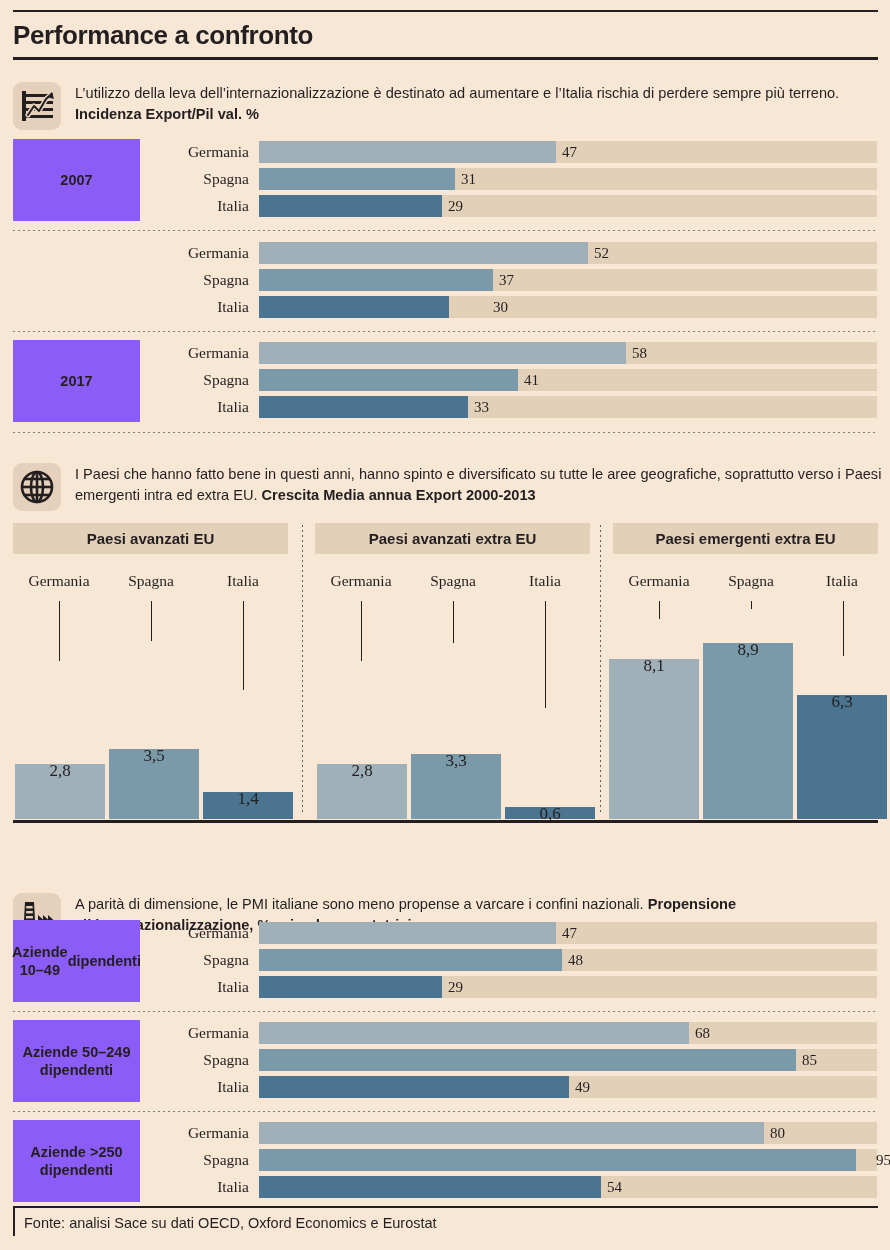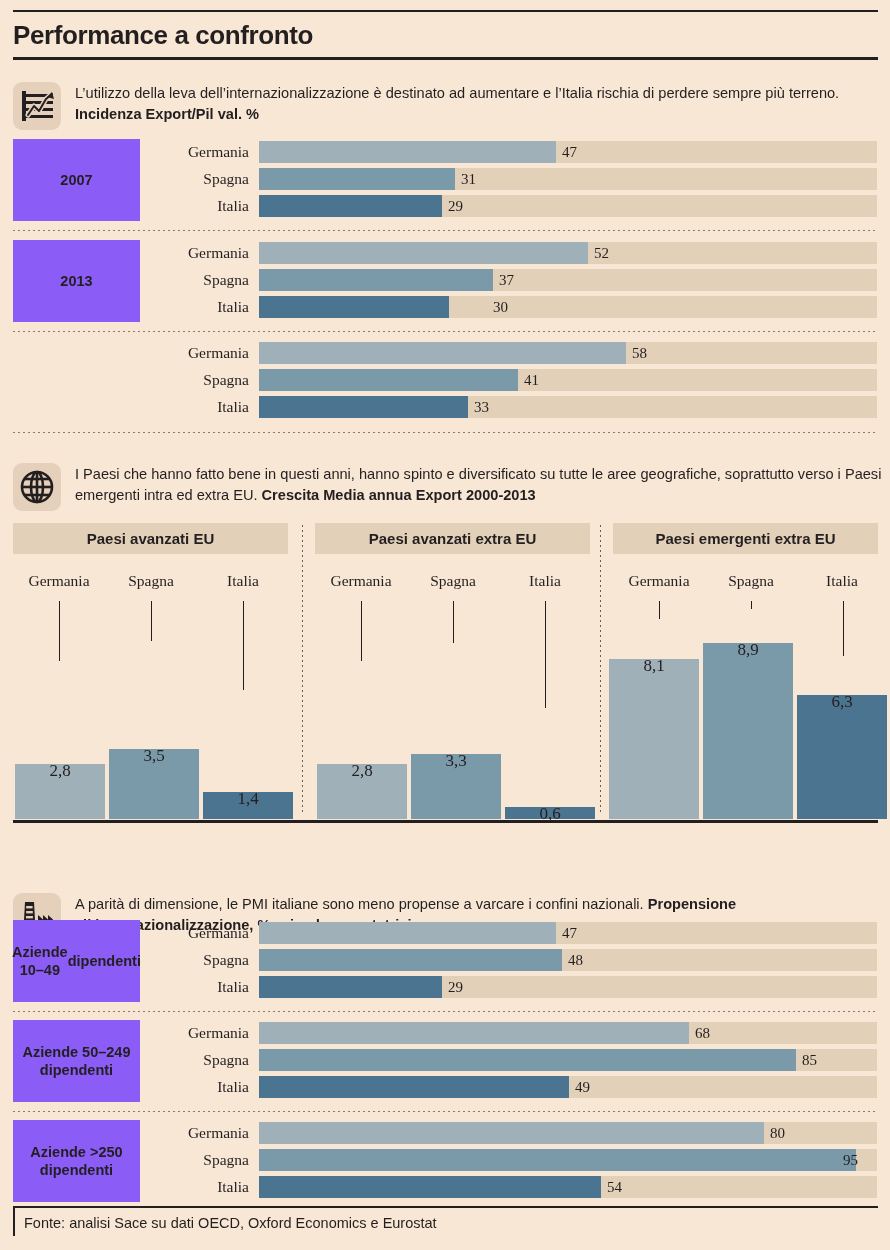--- a/index.html
+++ b/index.html
@@ -110,21 +110,20 @@
     <div class="hrow" style="top:54px;">
       <div class="rlabel">Italia</div>
       <div class="track"></div>
       <div class="bar" style="width:183px;background:#4a7490;"></div>
       <div class="val" style="left:285px;">29</div>
     </div>
   </div>
   <div class="dotrule" style="top:230px;"></div>
 
   <div class="hgroup" style="top:240px;height:82px;">
-    <div class="catbox" style="height:82px;">2013</div>
     <div class="hrow" style="top:0px;">
       <div class="rlabel">Germania</div>
       <div class="track"></div>
       <div class="bar" style="width:329px;background:#9fb0b8;"></div>
       <div class="val" style="left:431px;">52</div>
     </div>
     <div class="hrow" style="top:27px;">
       <div class="rlabel">Spagna</div>
       <div class="track"></div>
       <div class="bar" style="width:234px;background:#7a9aaa;"></div>
@@ -133,20 +132,21 @@
     <div class="hrow" style="top:54px;">
       <div class="rlabel">Italia</div>
       <div class="track"></div>
       <div class="bar" style="width:190px;background:#4a7490;"></div>
       <div class="val" style="left:292px;margin-left:38px;">30</div>
     </div>
   </div>
   <div class="dotrule" style="top:331px;"></div>
 
   <div class="hgroup" style="top:340px;height:82px;">
+    <div class="catbox" style="height:82px;">2017</div>
     <div class="hrow" style="top:0px;">
       <div class="rlabel">Germania</div>
       <div class="track"></div>
       <div class="bar" style="width:367px;background:#9fb0b8;"></div>
       <div class="val" style="left:469px;">58</div>
     </div>
     <div class="hrow" style="top:27px;">
       <div class="rlabel">Spagna</div>
       <div class="track"></div>
       <div class="bar" style="width:259px;background:#7a9aaa;"></div>
@@ -311,21 +311,21 @@
     <div class="hrow" style="top:0px;">
       <div class="rlabel">Germania</div>
       <div class="track"></div>
       <div class="bar" style="width:505px;background:#9fb0b8;"></div>
       <div class="val" style="left:607px;">80</div>
     </div>
     <div class="hrow" style="top:27px;">
       <div class="rlabel">Spagna</div>
       <div class="track"></div>
       <div class="bar" style="width:597px;background:#7a9aaa;"></div>
-      <div class="val" style="left:680px;">95</div>
+      <div class="val" style="left:713px;">95</div>
     </div>
     <div class="hrow" style="top:54px;">
       <div class="rlabel">Italia</div>
       <div class="track"></div>
       <div class="bar" style="width:342px;background:#4a7490;"></div>
       <div class="val" style="left:444px;">54</div>
     </div>
   </div>
 
   <div class="footrule"></div>

